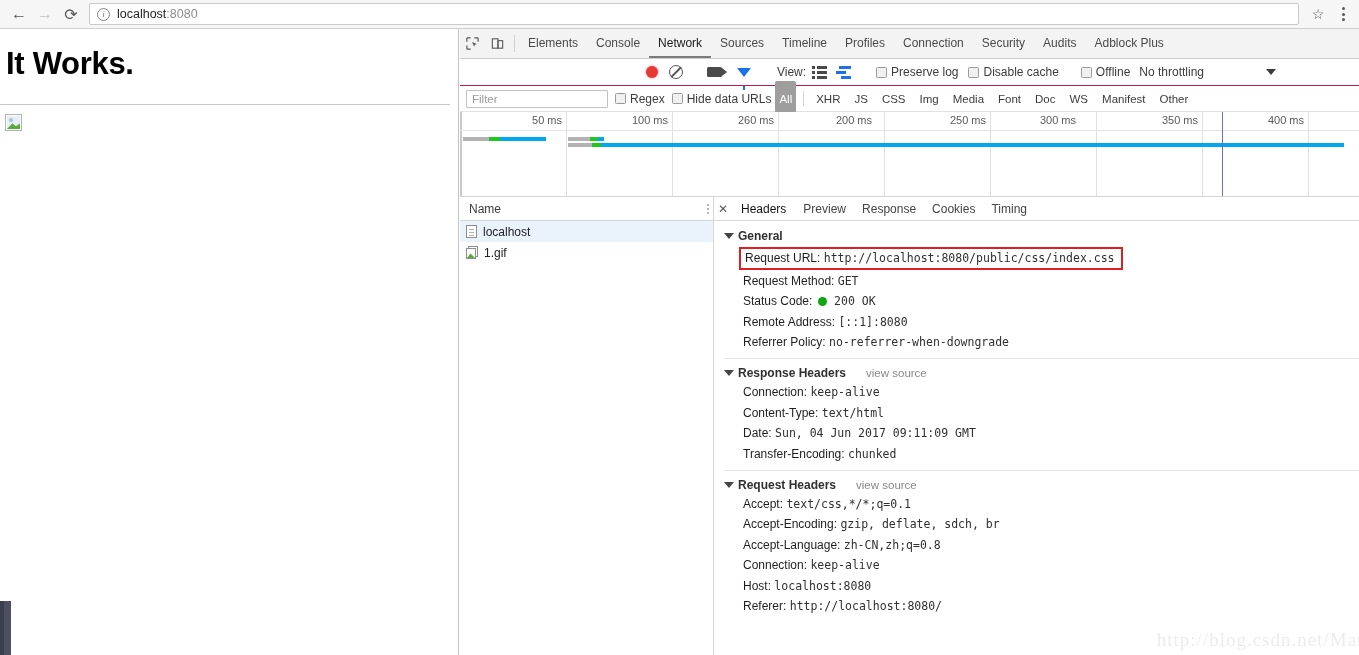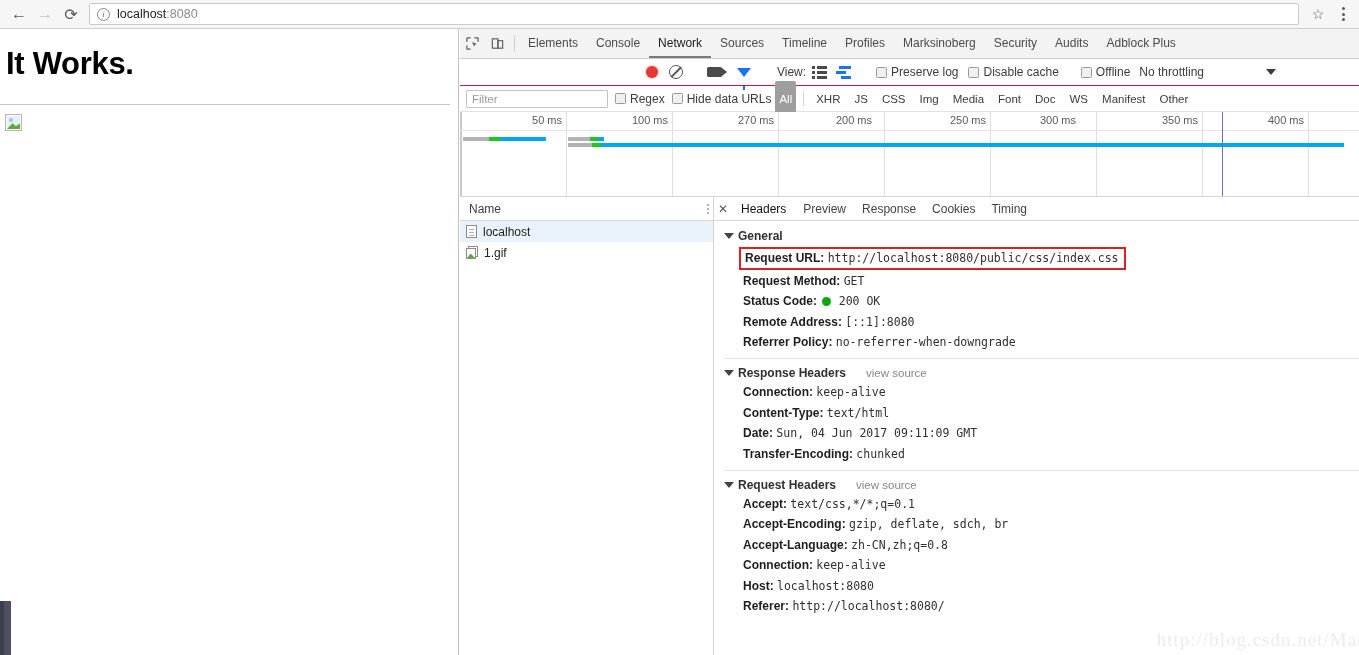--- a/index.html
+++ b/index.html
@@ -274,21 +274,21 @@
   .tri {
     width: 0; height: 0; border-left: 5px solid transparent;
     border-right: 5px solid transparent; border-top: 6px solid #444; flex: none;
   }
   .viewsrc { font-weight: normal; color: #888; margin-left: 16px; font-size: 11.5px; }
   .hsep { height: 1px; background: #e6e6e6; margin: 5px 0 4px 10px; }
   .kv {
     font-size: 12px; color: #222; padding: 1.5px 0 1.5px 29px;
     line-height: 1.45; word-break: break-all;
   }
-  .kv b { font-weight: bold; color: #1e1e1e; }
+  .kv b { font-weight: normal; color: #1e1e1e; }
   .kv .val { font-family: "DejaVu Sans Mono", monospace; font-size: 11.5px; color: #303030; }
   .kv.highlight {
     border: 2px solid #e02020; margin: 1px 0 1px 25px; padding: 1px 6px 1px 4px;
     display: inline-block; width: auto; max-width: 96%;
   }
   .status-dot {
     width: 9px; height: 9px; border-radius: 50%; background: #0ea80e;
     display: inline-block; margin: 0 4px -1px 2px;
   }
   .watermark {
@@ -346,21 +346,21 @@
         </svg>
       </div>
       <div class="dt-sep"></div>
       <div class="dt-tabs">
         <div class="dt-tab">Elements</div>
         <div class="dt-tab">Console</div>
         <div class="dt-tab active">Network</div>
         <div class="dt-tab">Sources</div>
         <div class="dt-tab">Timeline</div>
         <div class="dt-tab">Profiles</div>
-        <div class="dt-tab">Marksinoberg</div>
+        <div class="dt-tab">Connection</div>
         <div class="dt-tab">Security</div>
         <div class="dt-tab">Audits</div>
         <div class="dt-tab">Adblock Plus</div>
       </div>
       <div class="dt-rightbtns">
         <div class="dt-dots">
             <i></i>
             <i></i>
             <i></i>
           </div>
@@ -442,21 +442,21 @@
       <div class="ov-tickline" style="left:212px"></div>
       <div class="ov-tickline" style="left:318px"></div>
       <div class="ov-tickline" style="left:424px"></div>
       <div class="ov-tickline" style="left:530px"></div>
       <div class="ov-tickline" style="left:636px"></div>
       <div class="ov-tickline" style="left:742px"></div>
       <div class="ov-tickline" style="left:848px"></div>
 
       <div class="ov-ticklabel" style="left:106px">50 ms</div>
       <div class="ov-ticklabel" style="left:212px">100 ms</div>
-      <div class="ov-ticklabel" style="left:318px">270 ms</div>
+      <div class="ov-ticklabel" style="left:318px">260 ms</div>
       <div class="ov-ticklabel" style="left:416px">200 ms</div>
       <div class="ov-ticklabel" style="left:530px">250 ms</div>
       <div class="ov-ticklabel" style="left:620px">300 ms</div>
       <div class="ov-ticklabel" style="left:742px">350 ms</div>
       <div class="ov-ticklabel" style="left:848px">400 ms</div>
 
       <div class="ov-headline"></div>
 
       <div class="ov-bar" style="left:3px; top:25px; width:83px">
         <span class="seg gray" style="left:0;   width:26px"></span>

